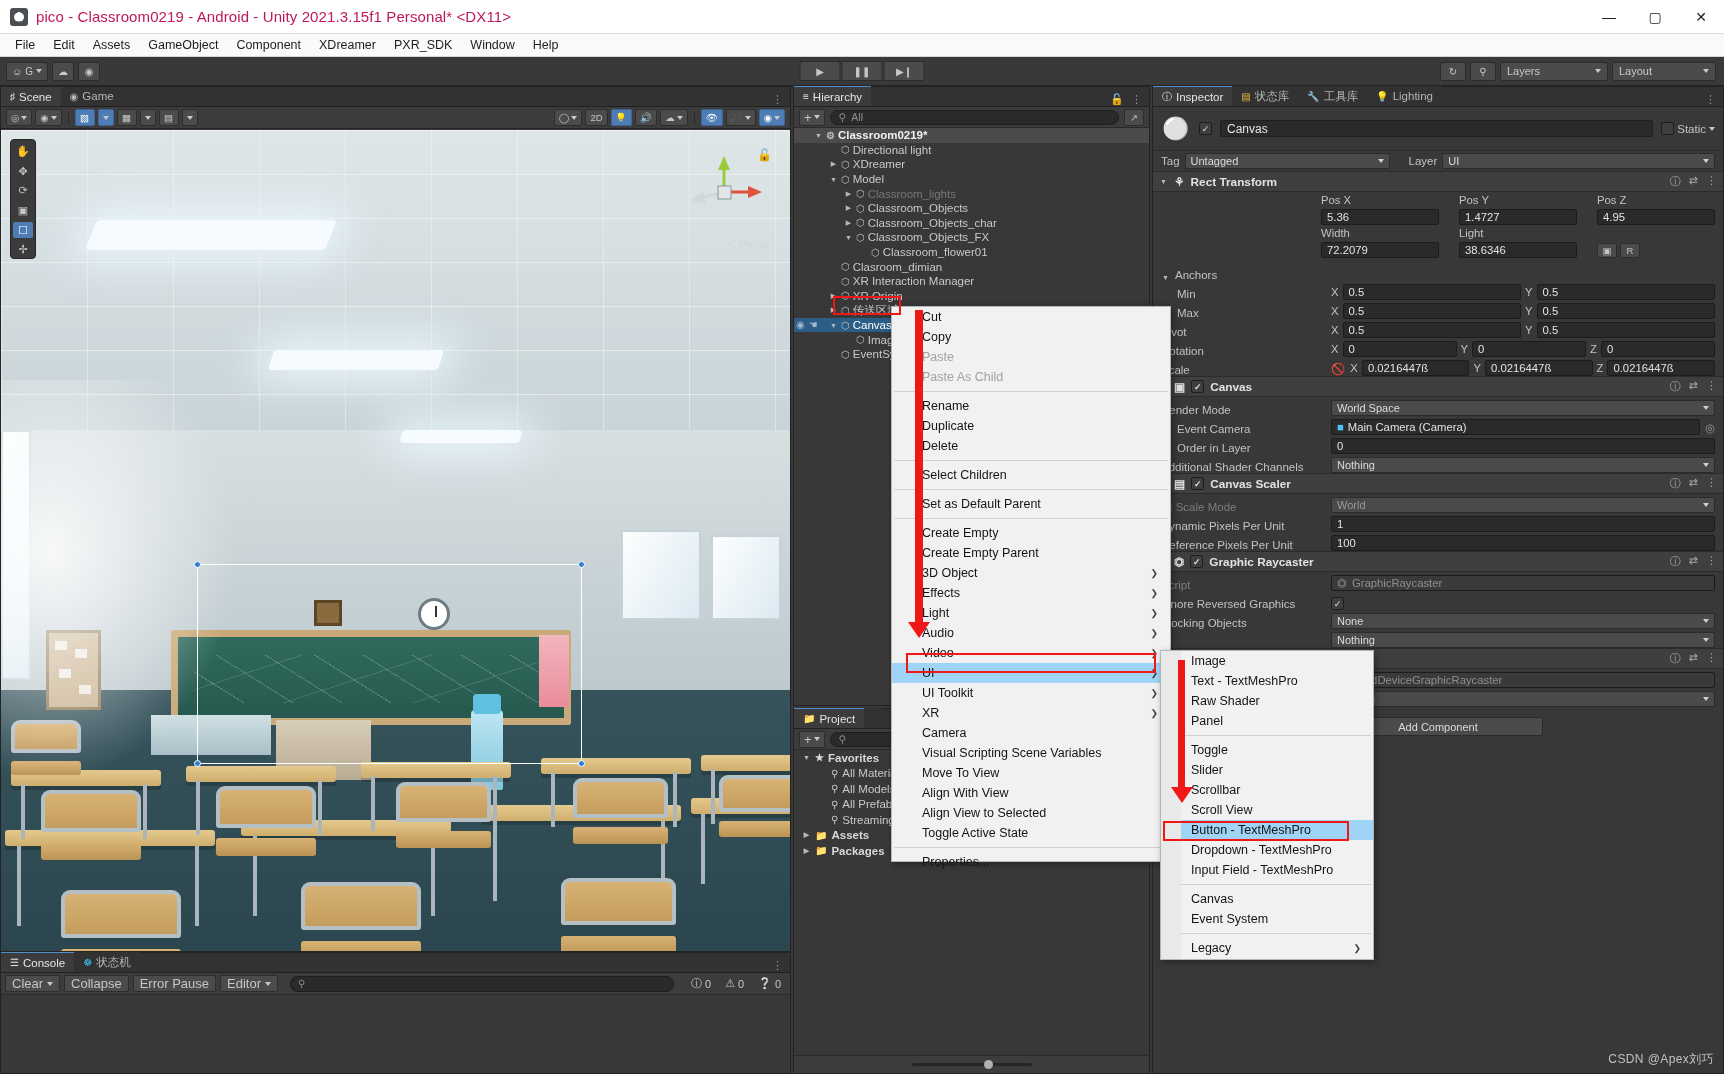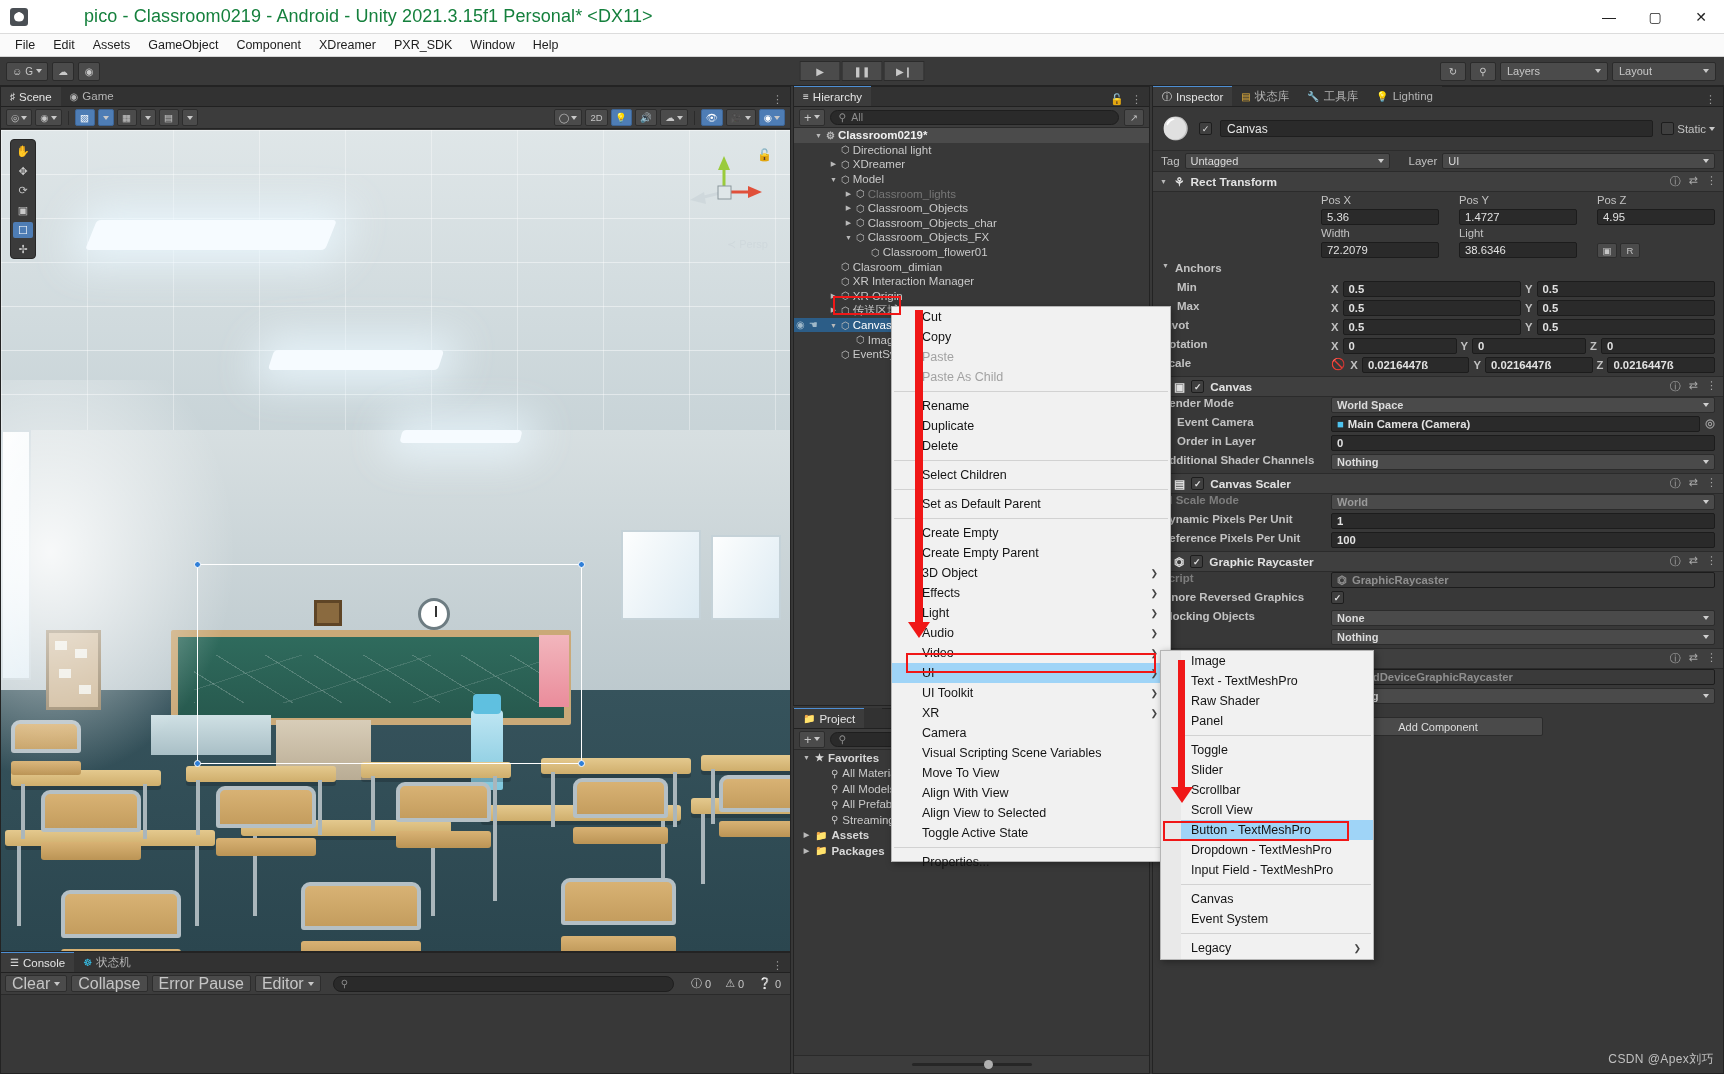--- a/index.html
+++ b/index.html
@@ -7,21 +7,21 @@
     font-family:"Liberation Sans", sans-serif; }
   #app { position:relative; width:1724px; height:1074px; }
 
   
   .titlebar { position:absolute; left:0; top:0; width:1724px; height:34px;
      background:#ffffff; border-bottom:1px solid #dcdcdc; display:flex; align-items:center; }
   .titlebar .logo { width:18px; height:18px; margin:0 8px 0 10px; border-radius:3px;
      background:#4a4f54; position:relative; }
   .titlebar .logo:after{ content:""; position:absolute; left:4px; top:4px; width:10px;height:10px;
      background:#fff; border-radius:50%; clip-path:polygon(50% 0,100% 30%,100% 100%,0 100%,0 30%); }
-  .titlebar .title { font-size:18px; color:#15803d; letter-spacing:.1px;margin-left:48px; }
+  .titlebar .title { font-size:15px; color:#be185d; letter-spacing:.1px; }
   .wbtns { margin-left:auto; display:flex; height:34px; }
   .wbtn { width:46px; height:34px; display:flex; align-items:center; justify-content:center;
      font-size:14px; color:#222; }
 
   
   .menubar { position:absolute; left:0; top:34px; width:1724px; height:23px;
      background:#fafafa; border-bottom:1px solid #d6d6d6; display:flex; align-items:center;
      padding-left:6px; }
   .menubar .mi { font-size:12.5px; color:#1d1d1d; padding:2px 9px; }
 
@@ -143,21 +143,21 @@
      align-items:center; padding-top:3px; gap:3px; }
   .tooltray .ti { width:20px;height:18px; display:flex;align-items:center;justify-content:center;
      color:#c9c9c9; font-size:11px; border-radius:2px;}
   .tooltray .ti.on{ background:#4e7db5; color:#fff; }
 
   
   #console { left:0; top:952px; width:791px; height:122px; }
   .console-toolbar { height:22px; background:#3c3c3c; display:flex; align-items:center; gap:4px;
      padding:0 4px; border-bottom:1px solid #2a2a2a; }
   .cbtn { height:17px; background:#4b4b4b; border:1px solid #2d2d2d; border-radius:2px;
-     color:#c6c6c6; font-size:16px; display:flex; align-items:center; padding:0 6px; gap:4px; }
+     color:#c6c6c6; font-size:13px; display:flex; align-items:center; padding:0 6px; gap:4px; }
   .csearch { flex:1; height:16px; background:#2a2a2a; border:1px solid #1e1e1e; border-radius:8px;
      margin:0 8px; display:flex; align-items:center; padding:0 7px; color:#8a8a8a; font-size:10px; }
   .cbadge { display:flex; align-items:center; gap:3px; color:#c6c6c6; font-size:11px;
      padding:0 5px; }
   .console-body { height:78px; background:#383838; }
 
   
   #hierarchy { left:793px; top:86px; width:357px; height:620px; }
   .h-toolbar { height:21px; background:#3c3c3c; display:flex; align-items:center; gap:5px;
      padding:0 5px; border-bottom:1px solid #2a2a2a; }
@@ -200,22 +200,22 @@
      font-size:11.5px; color:#c2c2c2; }
   .dd { height:16px; background:#4a4a4a; border:1px solid #2b2b2b; border-radius:2px; color:#dcdcdc;
      font-size:11px; display:flex; align-items:center; padding:0 5px; }
   .dd .dcar { margin-left:auto; width:0;height:0;border-left:3.5px solid transparent;
      border-right:3.5px solid transparent;border-top:4px solid #cfcfcf; }
   .comp-head { height:21px; background:#3f3f3f; border-top:1px solid #2b2b2b;
      border-bottom:1px solid #2b2b2b; display:flex; align-items:center; gap:6px; padding:0 6px;
      color:#e2e2e2; font-size:11.8px; font-weight:bold; }
   .comp-head .hright { margin-left:auto; display:flex; gap:8px; color:#a8a8a8; font-weight:normal;
      font-size:11px; }
-  .prow2 { height:19px; display:flex; align-items:flex-start; font-size:11.5px; color:#c2c2c2;
-     padding:0 8px; gap:5px;font-weight:bold; }
+  .prow2 { height:19px; display:flex; align-items:flex-end; font-size:11.5px; color:#c2c2c2;
+     padding:0 8px; gap:5px; }
   .lbl { width:165px; color:#c2c2c2; }
   .lbl.ind { padding-left:16px; }
   .lbl.dimlbl { color:#7d7d7d; }
   .fld { height:16px; background:#2a2a2a; border:1px solid #1c1c1c; border-radius:2px;
      color:#e2e2e2; font-size:11.3px; display:flex; align-items:center; padding:0 5px;
      overflow:hidden; white-space:nowrap; }
   .fld.ro { background:#3a3a3a; color:#8f8f8f; }
   .vec { display:flex; align-items:center; gap:4px; flex:1; }
   .vec .ax { color:#c2c2c2; font-size:11.3px; }
   .vec .fld { flex:1; min-width:0; }

